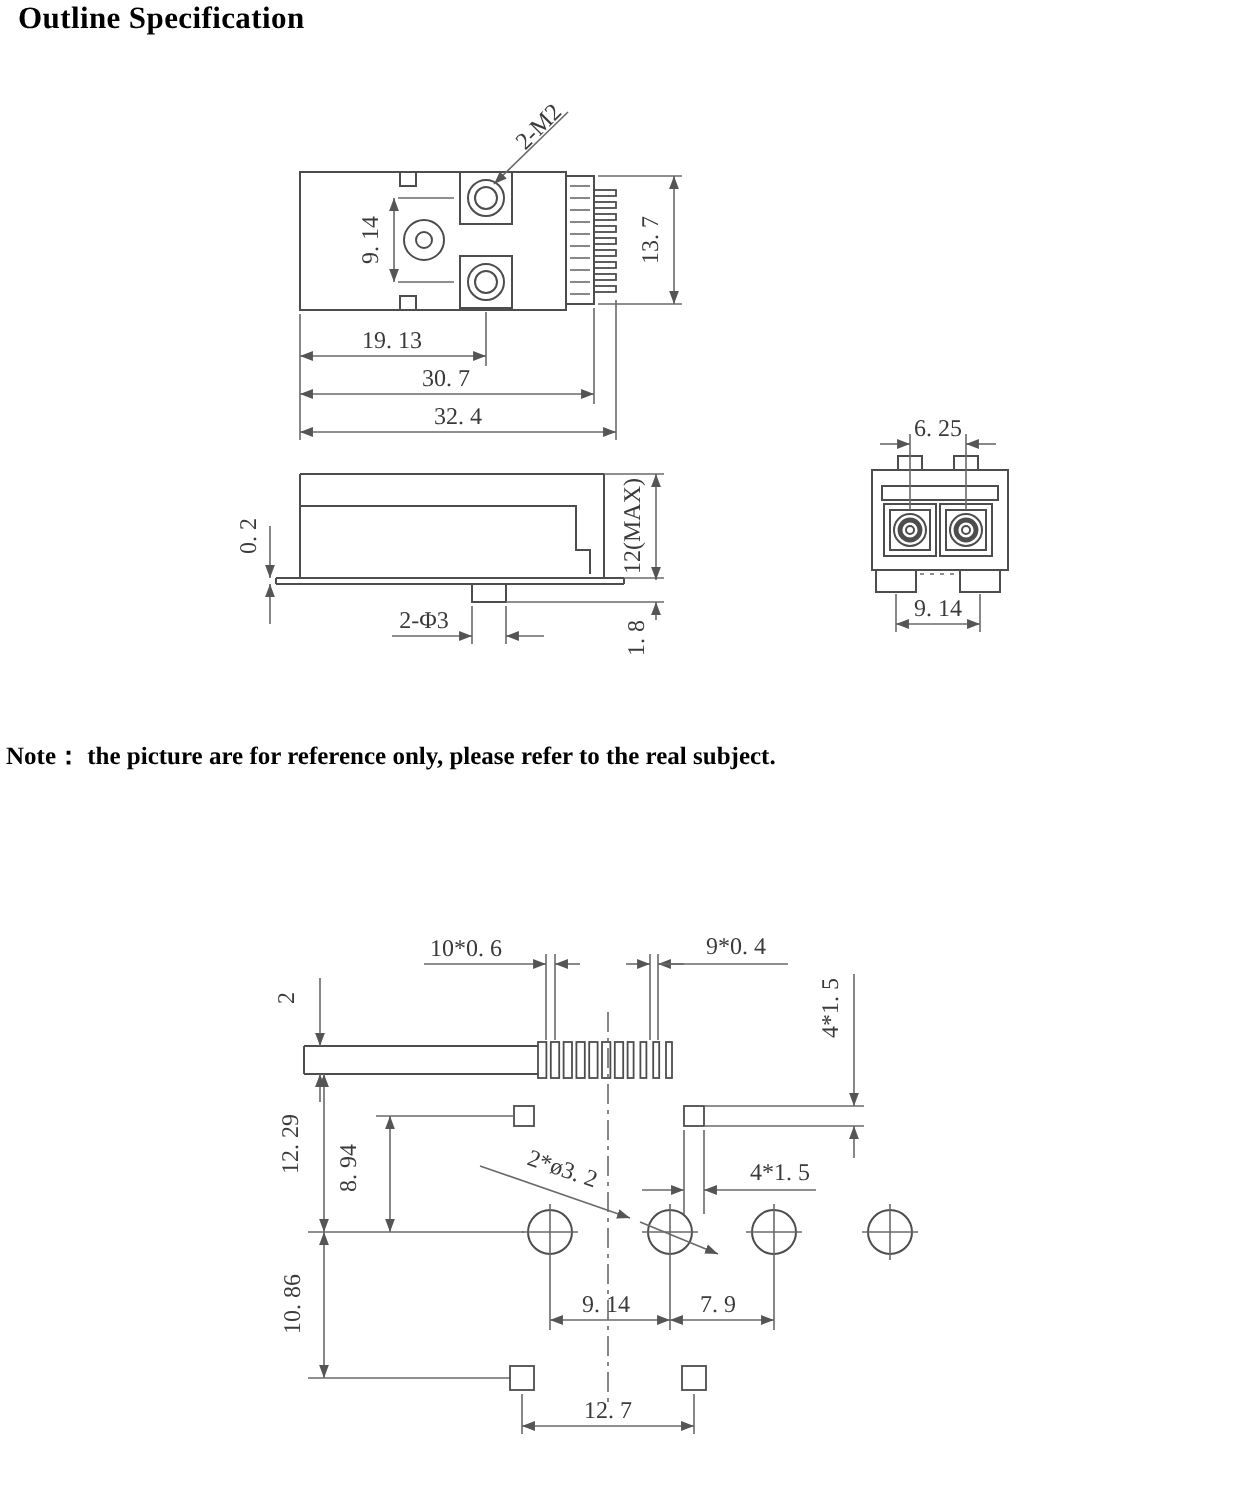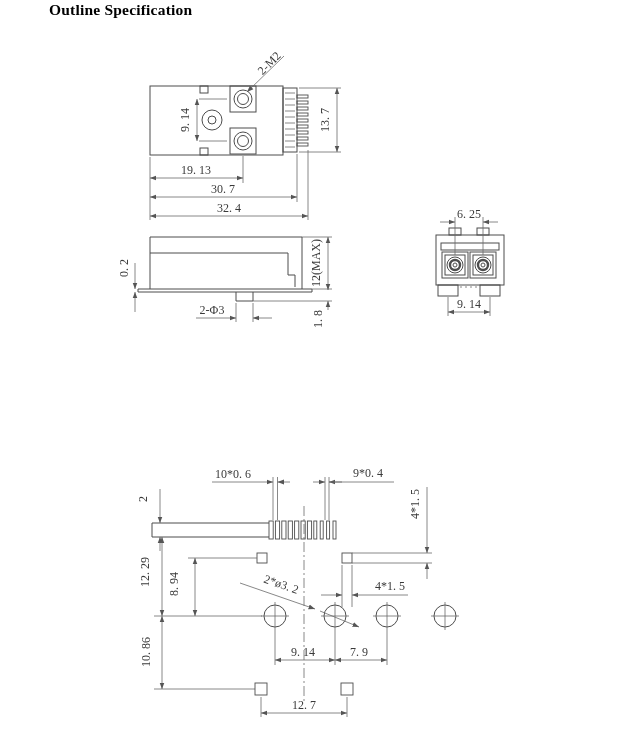--- a/index.html
+++ b/index.html
@@ -13,21 +13,21 @@
   .ol{stroke:#4d4d4d;stroke-width:1;fill:none;}
   .thin{stroke:#6a6a6a;stroke-width:.8;fill:none;}
   .dim{stroke:#6a6a6a;stroke-width:.8;fill:none;}
   .pad{fill:none;stroke:#4d4d4d;stroke-width:.9;}
 </style>
 </head>
 <body>
 
 <div id="page">
 
-  <div class="h1" style="left:9px;top:1px;margin-left:40px;">Outline Specification</div>
+  <div class="h1" style="left:9px;top:1px;">Outline Specification</div>
 
   <svg width="629" height="300" style="top:40px;" viewBox="0 40 629 300">
     <defs>
       <marker id="arr1" viewBox="0 0 10 10" refX="9" refY="5" markerWidth="9" markerHeight="9" orient="auto-start-reverse">
         <path d="M0,1.6 L9,5 L0,8.4 z" fill="#555"></path>
       </marker>
     </defs>
 
     <g>
       <rect class="ol" x="150" y="86" width="133" height="69"></rect>
@@ -152,20 +152,21 @@
       <line class="dim" x1="498" y1="222" x2="483" y2="222" marker-end="url(#arr1)"></line>
       <text x="469" y="218" text-anchor="middle">6. 25</text>
 
       <line class="dim" x1="448" y1="297" x2="448" y2="316"></line>
       <line class="dim" x1="490" y1="297" x2="490" y2="316"></line>
       <line class="dim" x1="448" y1="312" x2="490" y2="312" marker-start="url(#arr1)" marker-end="url(#arr1)"></line>
       <text x="469" y="308" text-anchor="middle">9. 14</text>
     </g>
   </svg>
 
+  <div class="note" style="left:3px;top:370px;">Note：  the picture are for reference only, please refer to the real subject.</div>
 
   <svg width="629" height="300" style="top:440px;" viewBox="0 440 629 300">
     <defs>
       <marker id="arr2" viewBox="0 0 10 10" refX="9" refY="5" markerWidth="9" markerHeight="9" orient="auto-start-reverse">
         <path d="M0,1.6 L9,5 L0,8.4 z" fill="#555"></path>
       </marker>
     </defs>
 
     <g>
 

